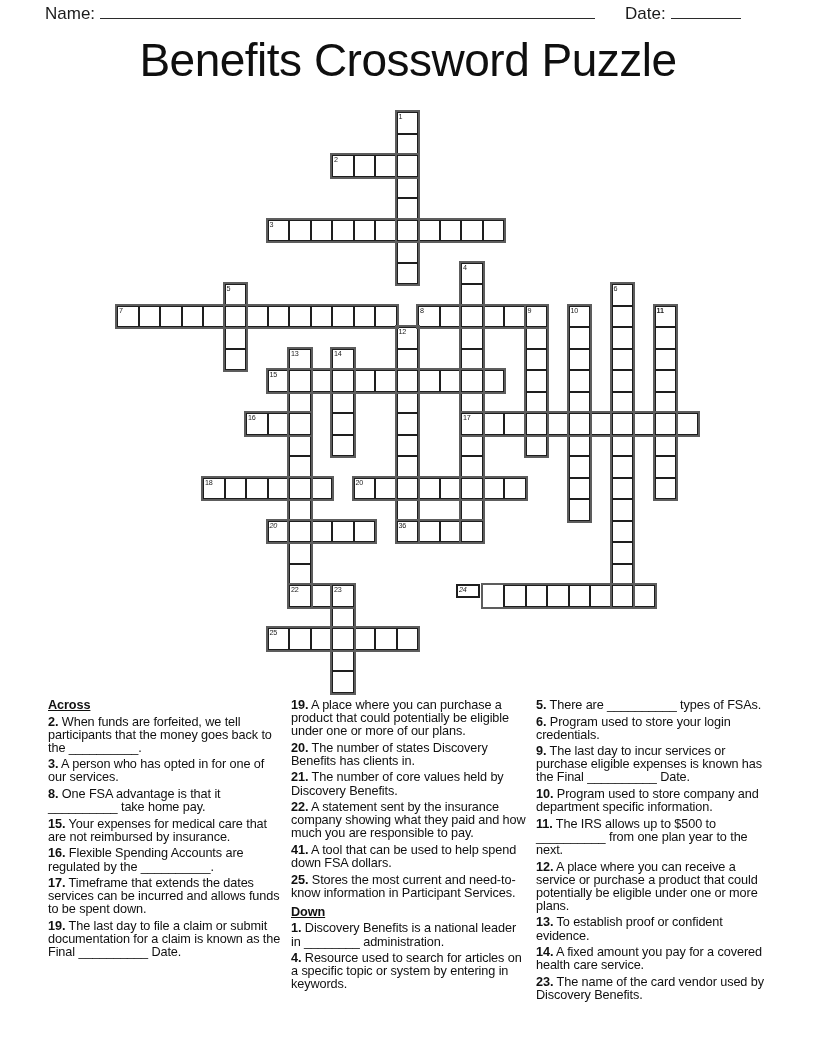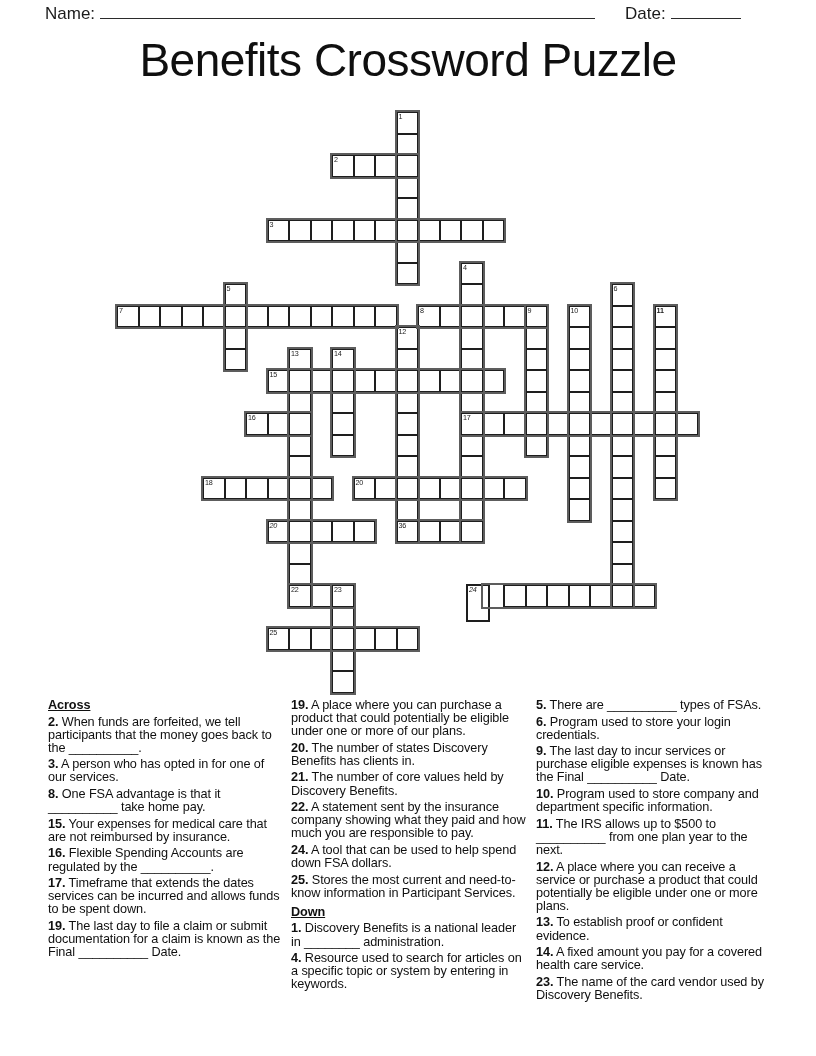--- a/index.html
+++ b/index.html
@@ -164,21 +164,21 @@
       <div class="cell" style="left: 417px; top: 519.5px; width: 23.5px; height: 23.5px;"></div>
       <div class="cell" style="left: 438.5px; top: 519.5px; width: 23.5px; height: 23.5px;"></div>
       <div class="cell" style="left: 460px; top: 519.5px; width: 23.5px; height: 23.5px;"></div>
       <div class="cell" style="left: 288px; top: 584px; width: 23.5px; height: 23.5px;">
         <span class="num">22</span>
       </div>
       <div class="cell" style="left: 309.5px; top: 584px; width: 23.5px; height: 23.5px;"></div>
       <div class="cell" style="left: 331px; top: 584px; width: 23.5px; height: 23.5px;">
         <span class="num">23</span>
       </div>
-      <div class="cell" style="left: 466px; top: 584px; width: 23.5px; height: 38px; font-style: italic;">
+      <div class="cell" style="left: 456px; top: 584px; width: 23.5px; height: 14px; font-style: italic;">
         <span class="num">24</span>
       </div>
       <div class="cell" style="left: 503px; top: 584px; width: 23.5px; height: 23.5px;"></div>
       <div class="cell" style="left: 524.5px; top: 584px; width: 23.5px; height: 23.5px;"></div>
       <div class="cell" style="left: 546px; top: 584px; width: 23.5px; height: 23.5px;"></div>
       <div class="cell" style="left: 567.5px; top: 584px; width: 23.5px; height: 23.5px;"></div>
       <div class="cell" style="left: 589px; top: 584px; width: 23.5px; height: 23.5px;"></div>
       <div class="cell" style="left: 610.5px; top: 584px; width: 23.5px; height: 23.5px;"></div>
       <div class="cell" style="left: 632px; top: 584px; width: 23.5px; height: 23.5px;"></div>
       <div class="cell" style="left: 266.5px; top: 627px; width: 23.5px; height: 23.5px;">
@@ -317,21 +317,21 @@
         <p class="clue"><b>15.</b> Your expenses for medical care that are not reimbursed by insurance.</p>
         <p class="clue"><b>16.</b> Flexible Spending Accounts are regulated by the __________.</p>
         <p class="clue"><b>17.</b> Timeframe that extends the dates services can be incurred and allows funds to be spent down.</p>
         <p class="clue"><b>19.</b> The last day to file a claim or submit documentation for a claim is known as the Final __________ Date.</p>
       </div>
       <div class="clue-col" style="left: 291px; top: 699px; width: 237px;">
         <p class="clue"><b>19.</b> A place where you can purchase a product that could potentially be eligible under one or more of our plans.</p>
         <p class="clue"><b>20.</b> The number of states Discovery Benefits has clients in.</p>
         <p class="clue"><b>21.</b> The number of core values held by Discovery Benefits.</p>
         <p class="clue"><b>22.</b> A statement sent by the insurance company showing what they paid and how much you are responsible to pay.</p>
-        <p class="clue"><b>24.</b> A tool that can be used to help spend down FSA dollars.</p>
+        <p class="clue"><b>41.</b> A tool that can be used to help spend down FSA dollars.</p>
         <p class="clue"><b>25.</b> Stores the most current and need-to-know information in Participant Services.</p>
         <p class="clue-header later">Down</p>
         <p class="clue"><b>1.</b> Discovery Benefits is a national leader in ________ administration.</p>
         <p class="clue"><b>4.</b> Resource used to search for articles on a specific topic or system by entering in keywords.</p>
       </div>
       <div class="clue-col" style="left: 536px; top: 699px; width: 237px;">
         <p class="clue"><b>5.</b> There are __________ types of FSAs.</p>
         <p class="clue"><b>6.</b> Program used to store your login credentials.</p>
         <p class="clue"><b>9.</b> The last day to incur services or purchase eligible expenses is known has the Final __________ Date.</p>
         <p class="clue"><b>10.</b> Program used to store company and department specific information.</p>

